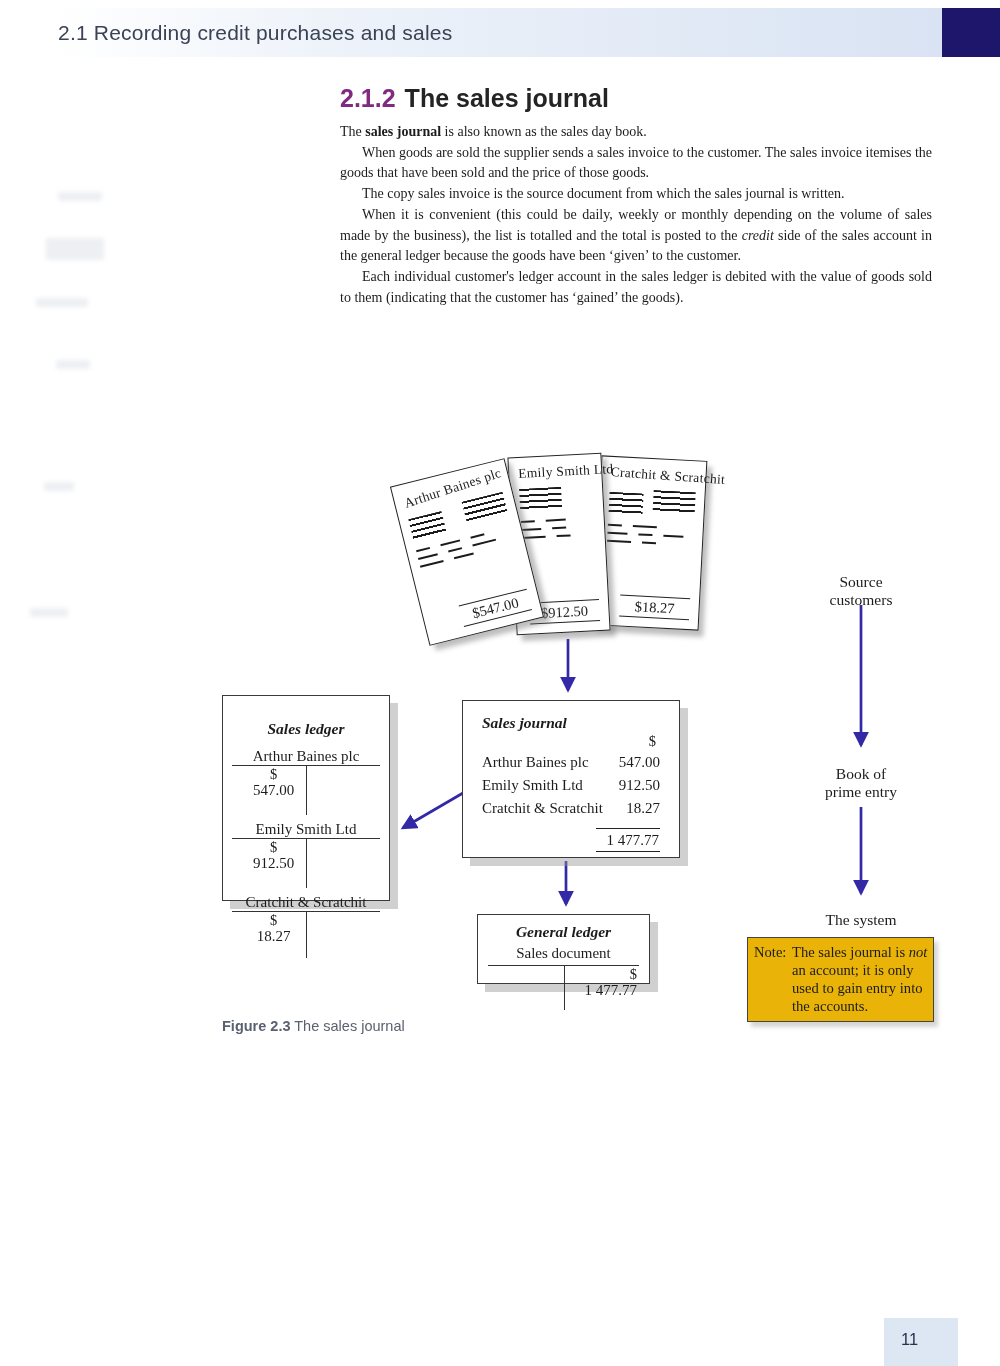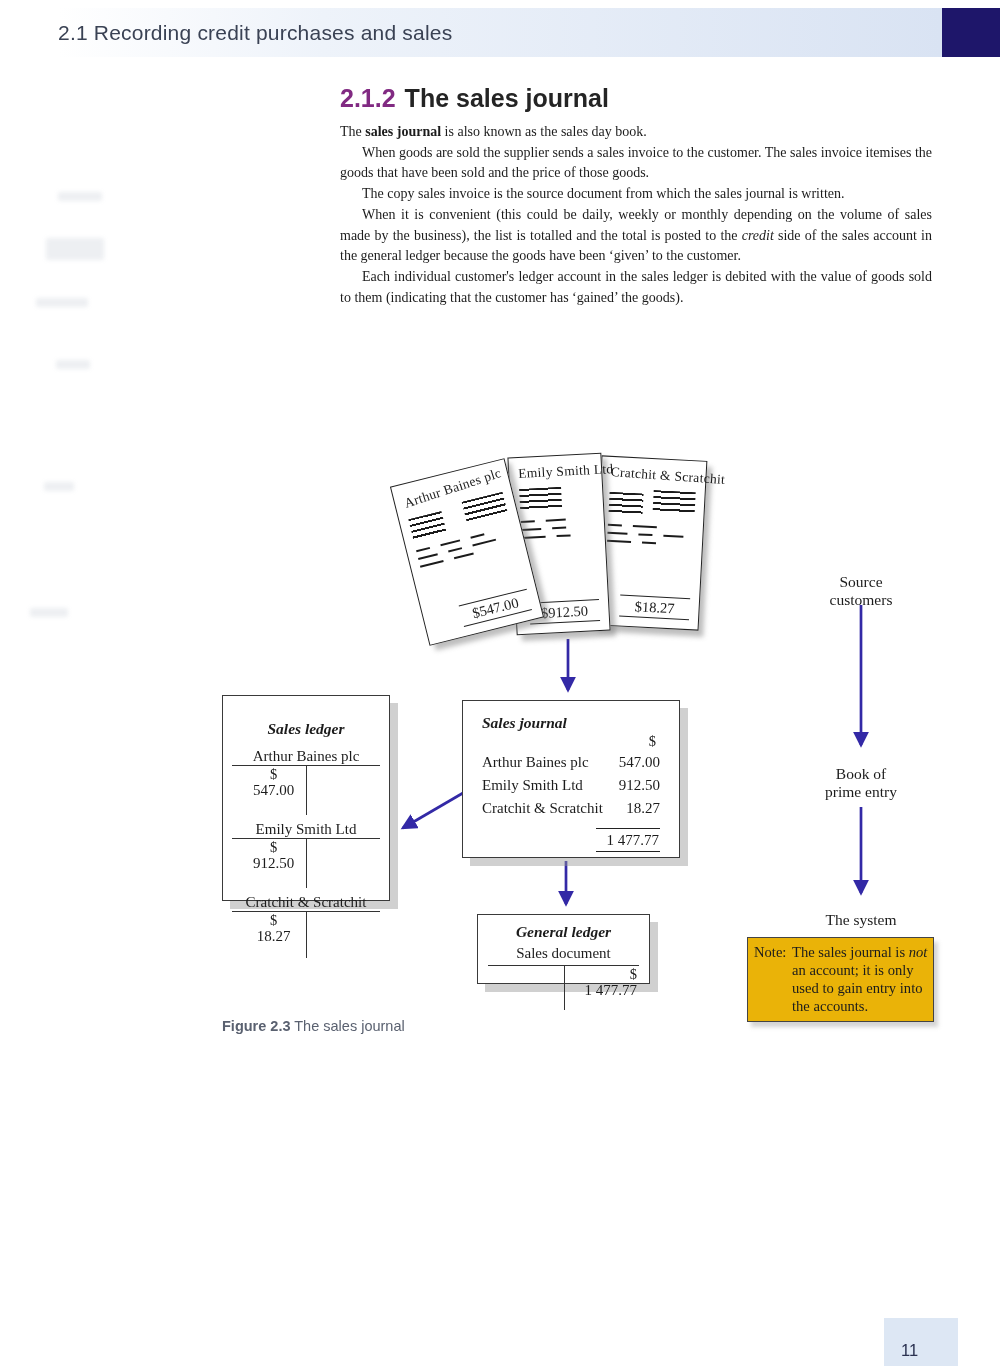--- a/index.html
+++ b/index.html
@@ -137,21 +137,21 @@
   }
   .figure-caption .cap-bold { font-weight:bold; }
 
   
   .footer-block {
     position:absolute; left:884px; top:1318px; width:74px; height:48px;
     background:var(--footer-bg);
   }
   .footer-page-number {
     font-family:"Liberation Sans", sans-serif; font-size:16.5px; color:var(--footer-text);
-    padding:23px 0 0 17px;
+    padding:12px 0 0 17px;
   }
 </style>
 </head>
 <body>
 
 <div class="page">
 
   <div class="header-bar">
     <span class="header-title">2.1 Recording credit purchases and sales</span>
   </div>

